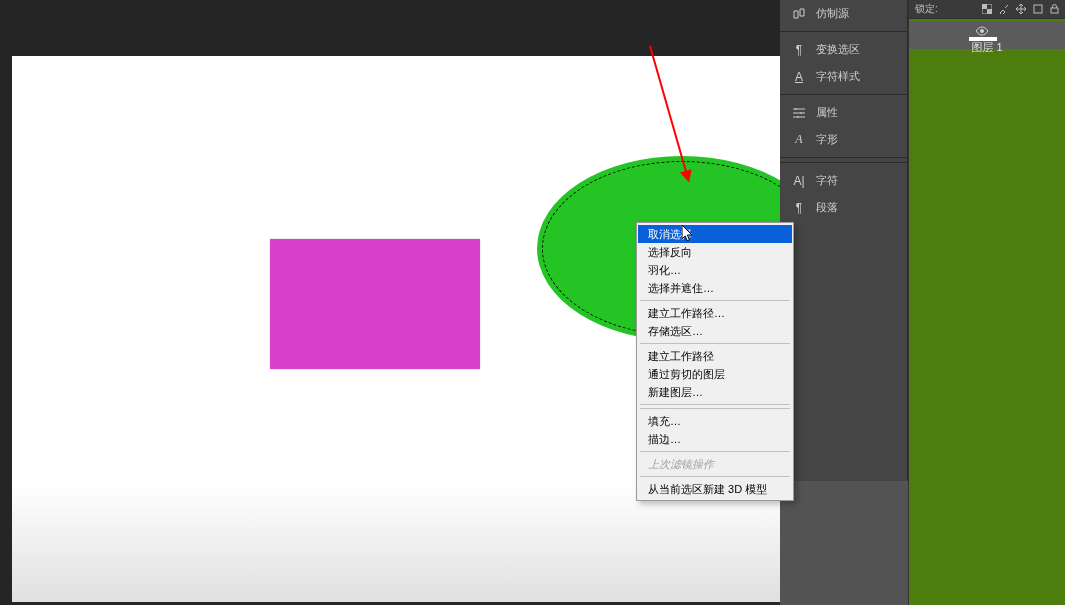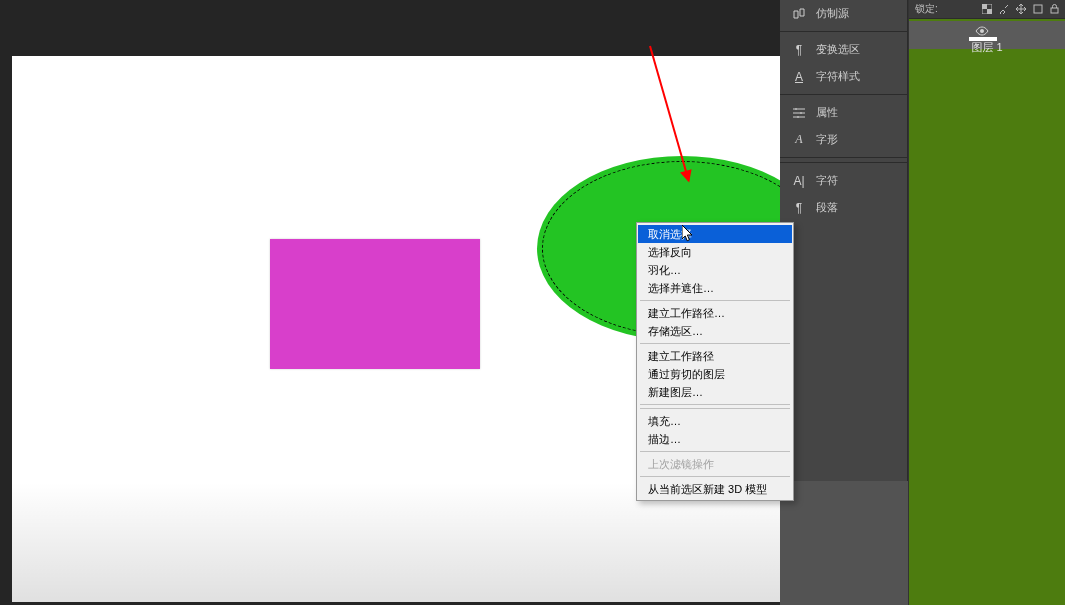--- a/index.html
+++ b/index.html
@@ -111,20 +111,21 @@
     font-size: 11px;
     white-space: nowrap;
     cursor: default;
   }
   .context-menu .mi.selected {
     background: #0a60d8;
     color: #ffffff;
   }
   .context-menu .mi.disabled {
     color: #a0a0a0;
+    font-style: italic;
   }
   .context-menu .sep {
     height: 1px;
     background: #c0c0c0;
     margin: 3px 2px;
   }
   .cursor {
     position: absolute;
     left: 682px;
     top: 225px;

